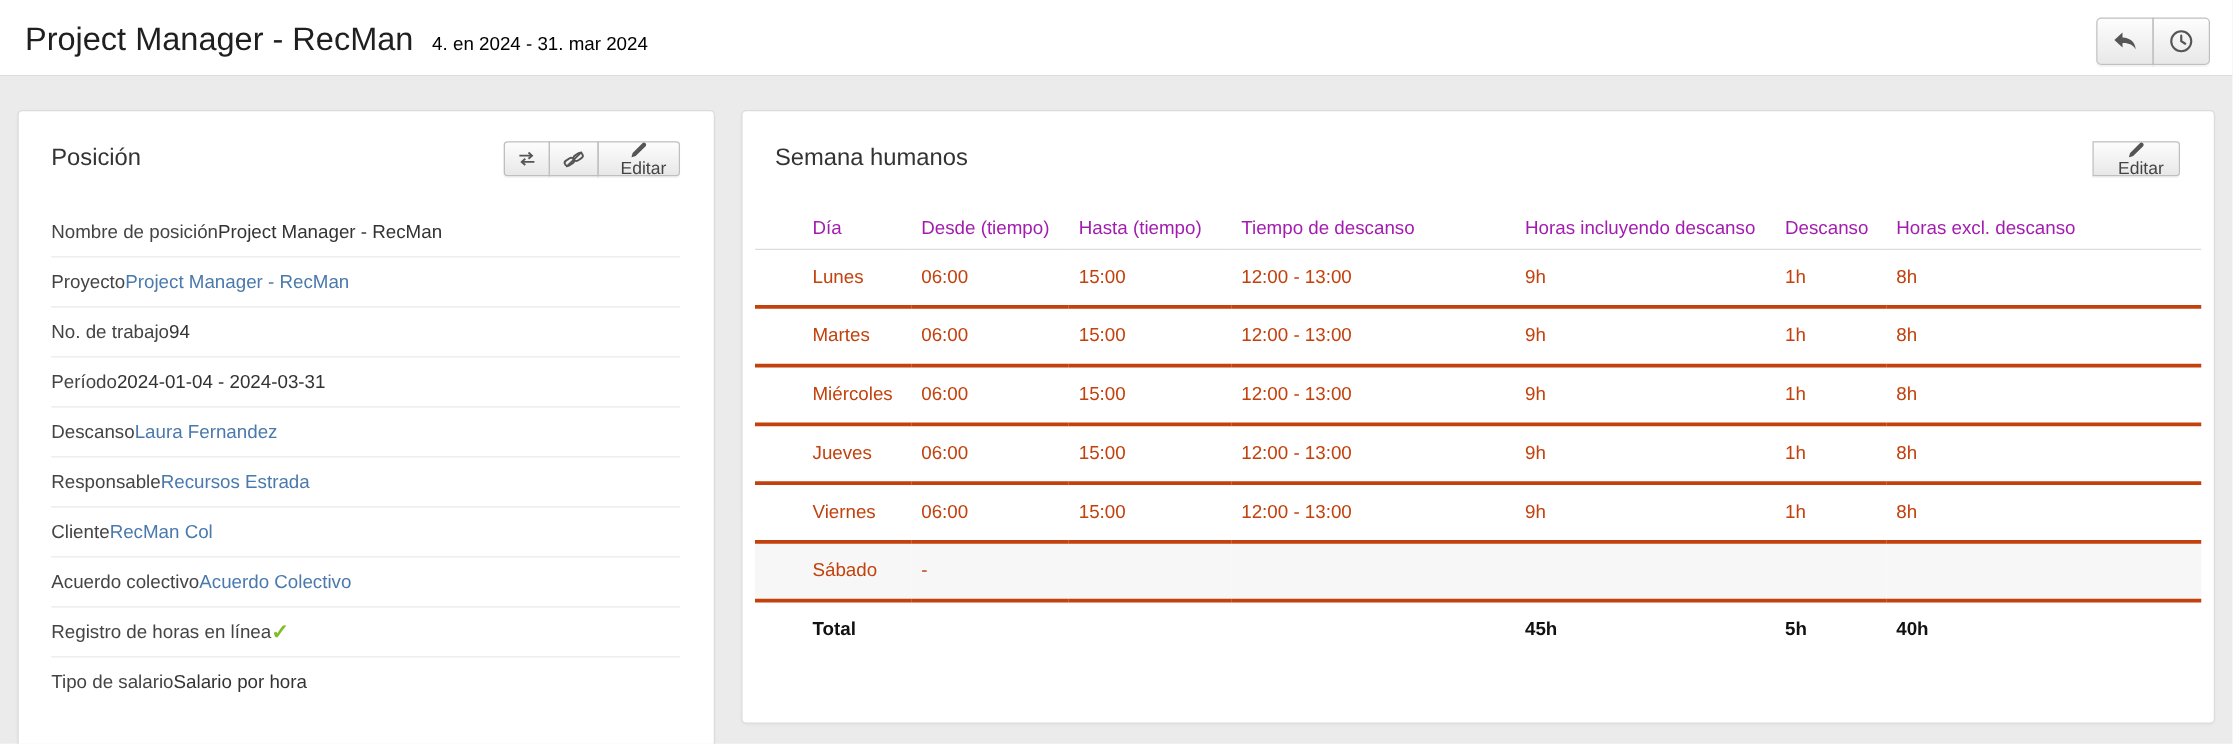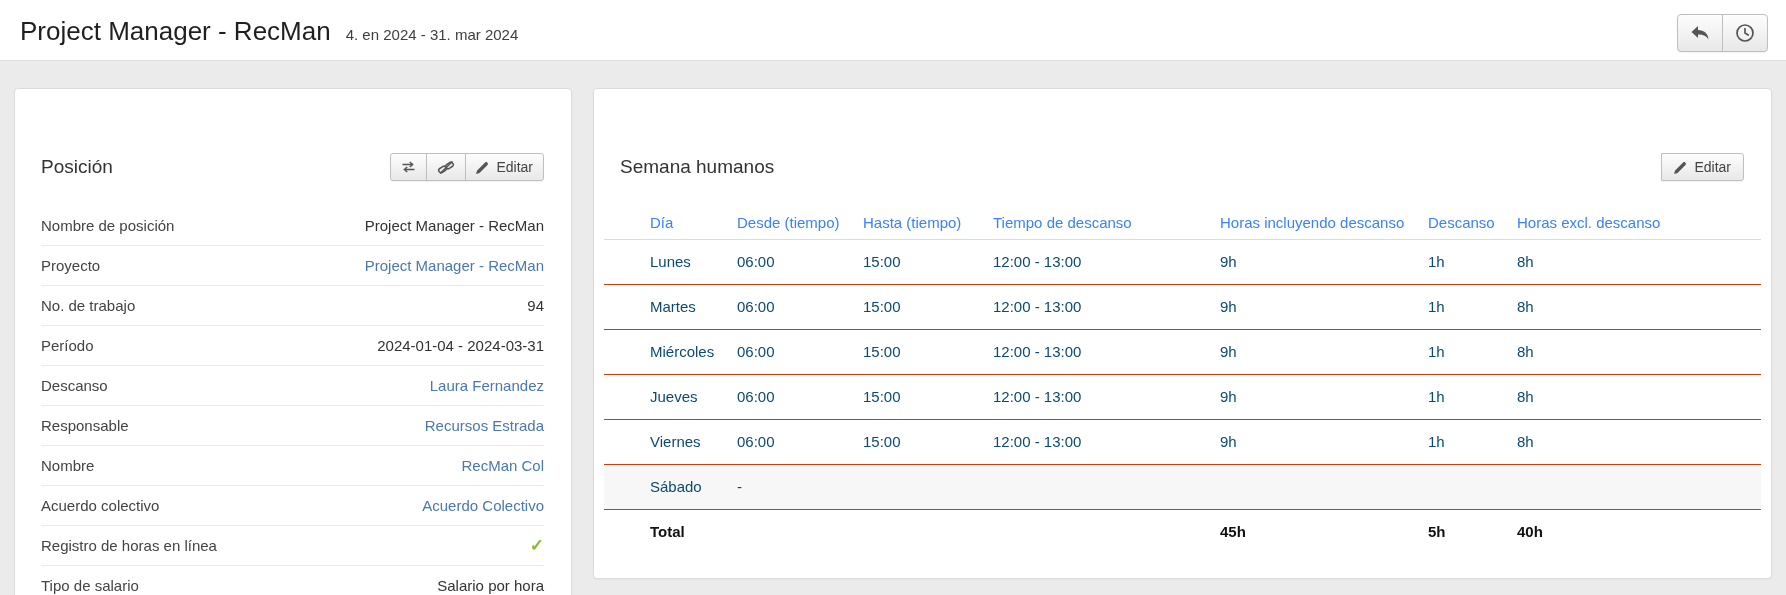--- a/index.html
+++ b/index.html
@@ -9,70 +9,70 @@
     font-family:"Liberation Sans",sans-serif;
     -webkit-font-smoothing:antialiased;
   }
   
   .topbar{
     position:absolute;top:0;left:0;width:100%;height:61px;
     background:#ffffff;border-bottom:1px solid #dcdcdc;
     display:flex;align-items:baseline;padding:16px 0 0 20px;box-sizing:border-box;
   }
   .page-title{font-size:26px;color:#1f1f1f;font-weight:400;line-height:30px;}
-  .page-subtitle{font-size:15px;color:#404040;margin-left:15px;font-weight:400;}
+  .page-subtitle{font-size:15px;color:#000000;margin-left:15px;font-weight:400;}
   .top-actions{position:absolute;top:14px;right:18px;display:flex;}
   .btn{
     display:inline-flex;align-items:center;justify-content:center;
     background:linear-gradient(#fdfdfd,#e8e8e8);
     border:1px solid #bfbfbf;color:#444;font-size:14px;
-    box-shadow:0 1px 1px rgba(0,0,0,0.05);box-sizing:border-box;cursor:pointer;
+    box-shadow:0 1px 1px rgba(0,0,0,0.05);box-sizing:border-box;cursor:pointer;flex-direction:column;
   }
   .btn-lg{width:46px;height:38px;}
   .top-actions .btn:first-child{border-radius:4px 0 0 4px;}
   .top-actions .btn:last-child{border-radius:0 4px 4px 0;margin-left:-1px;}
   
   .panel{
     position:absolute;background:#fff;border:1px solid #dcdcdc;border-radius:4px;
     box-shadow:0 1px 2px rgba(0,0,0,0.04);box-sizing:border-box;
   }
   .panel-left{left:14px;top:88px;width:558px;height:700px;}
   .panel-right{left:593px;top:88px;width:1179px;height:491px;}
-  .panel-head{display:flex;align-items:center;padding:24px 27px 6px 26px;height:28px;margin-top:40px;}
+  .panel-head{display:flex;align-items:center;padding:24px 27px 6px 26px;height:28px;}
   .panel-title{font-size:19px;color:#333;line-height:22px;font-weight:400;}
   .head-buttons{margin-left:auto;display:inline-flex;}
   .btn-sm{height:28px;padding:0 10px;}
   .head-buttons .btn:first-child{border-radius:3px 0 0 3px;}
   .head-buttons .btn:last-child{border-radius:0 3px 3px 0;}
   .head-buttons .btn + .btn{margin-left:-1px;}
   .btn-single{height:28px;padding:0 12px;border-radius:3px;}
   .btn .lbl{margin-left:7px;}
   
   .fields{padding:19px 27px 0 26px;}
   .frow{
-    display:flex;justify-content:space-between;align-items:center;
+    display:flex;justify-content:flex-start;align-items:center;
     padding:9px 0;border-bottom:1px solid #e9e9e9;font-size:15px;line-height:21px;
   }
   .frow:last-child{border-bottom:none;}
   .flabel{color:#444;}
   .fvalue{color:#333;text-align:right;}
   .fvalue.link{color:#4a79ad;cursor:pointer;}
   .fvalue.wrap{max-width:170px;line-height:20px;}
   .fvalue.check{color:#85bd27;font-weight:bold;font-size:17px;}
   
   table.week{
     margin:20px 10px 0 10px;width:1157px;border-collapse:collapse;
     font-size:15px;table-layout:fixed;
   }
   table.week th{
-    color:#3b82f6;font-weight:400;text-align:left;
+    color:#a21caf;font-weight:400;text-align:left;
     padding:6px 8px;border-bottom:1px solid #dcdcdc;line-height:20px;cursor:pointer;
   }
   table.week td{
-    padding:12px 8px;border-bottom:1px solid #c2410c;color:#0c4a6e;line-height:20px;
+    padding:12px 8px;border-bottom:3px solid #c2410c;color:#c2410c;line-height:20px;
   }
   table.week th:first-child, table.week td:first-child{padding-left:46px;}
   td.day{color:#555;}
   tr.weekend td{background:#f7f7f7;}
   tr.total td{font-weight:bold;color:#111;border-bottom:none;}
   .icon{display:inline-flex;align-items:center;justify-content:center;}
 </style>
 </head>
 <body>
 
@@ -154,21 +154,21 @@
     </div>
     <div class="frow">
       <span class="flabel">Descanso</span>
       <span class="fvalue link">Laura Fernandez</span>
     </div>
     <div class="frow">
       <span class="flabel">Responsable</span>
       <span class="fvalue link">Recursos Estrada</span>
     </div>
     <div class="frow">
-      <span class="flabel">Nombre</span>
+      <span class="flabel">Cliente</span>
       <span class="fvalue link">RecMan Col</span>
     </div>
     <div class="frow">
       <span class="flabel">Acuerdo colectivo</span>
       <span class="fvalue link">Acuerdo Colectivo</span>
     </div>
     <div class="frow">
       <span class="flabel">Registro de horas en línea</span>
       <span class="fvalue check">✓</span>
     </div>

